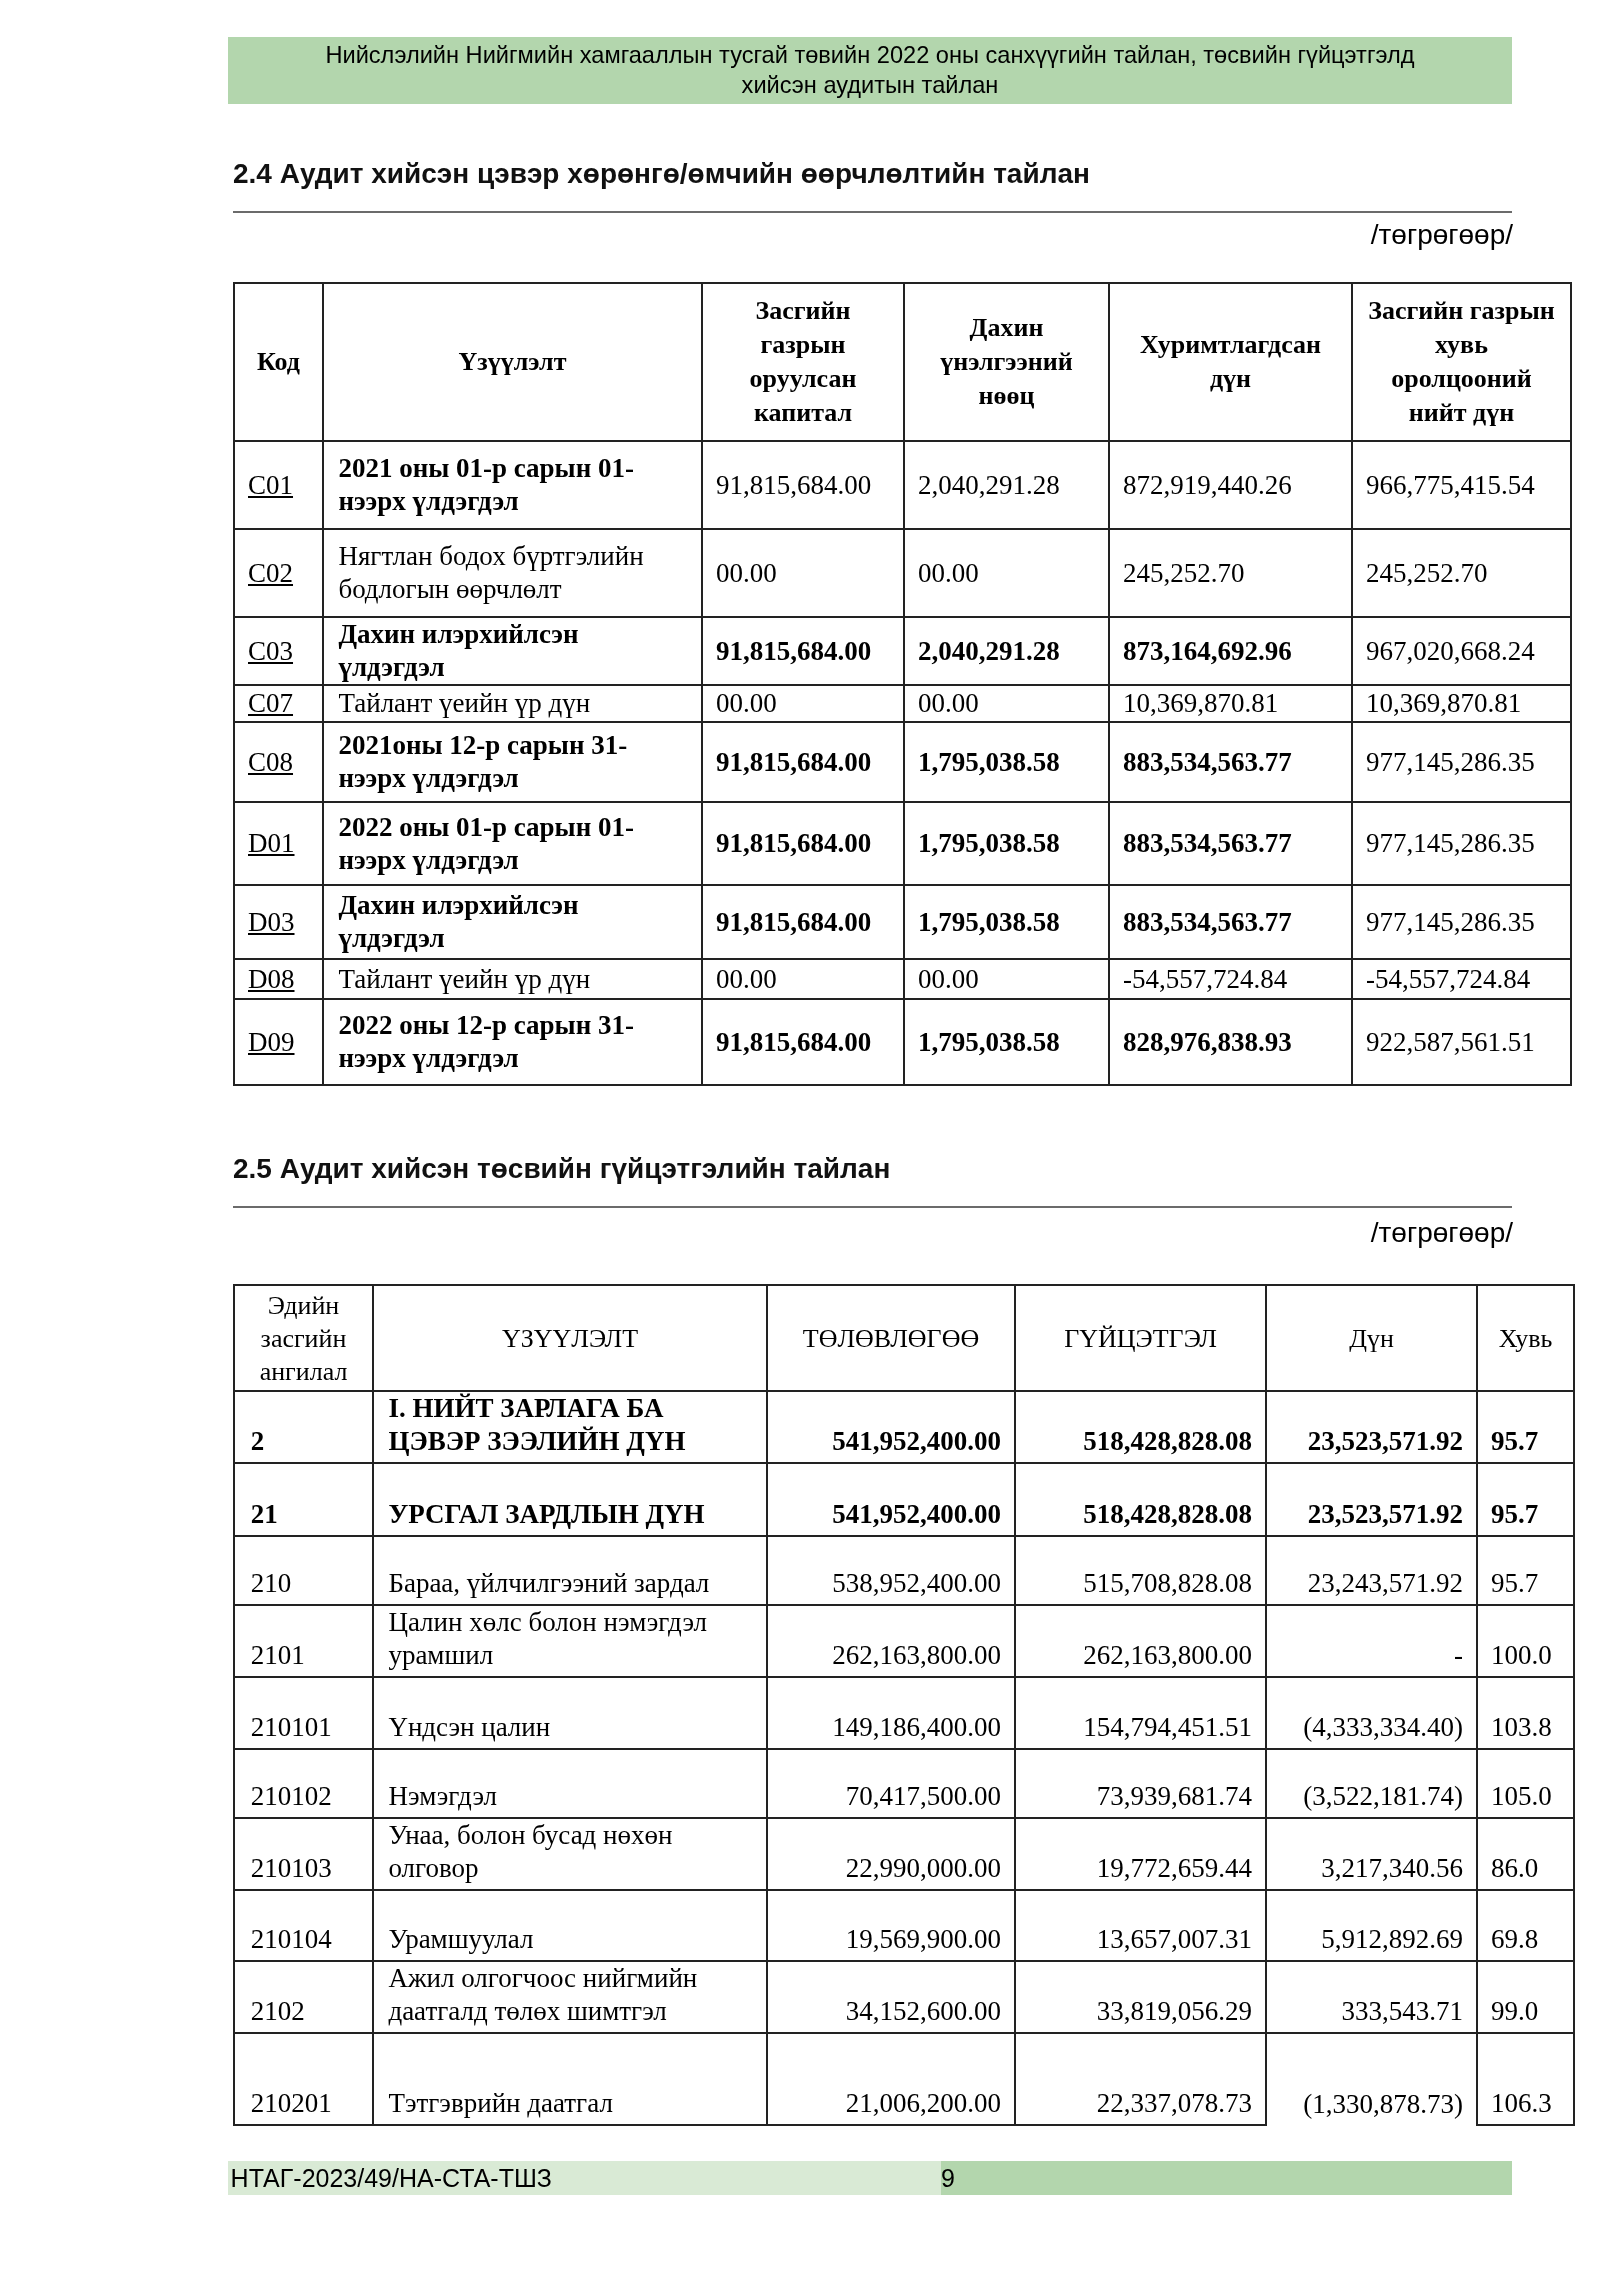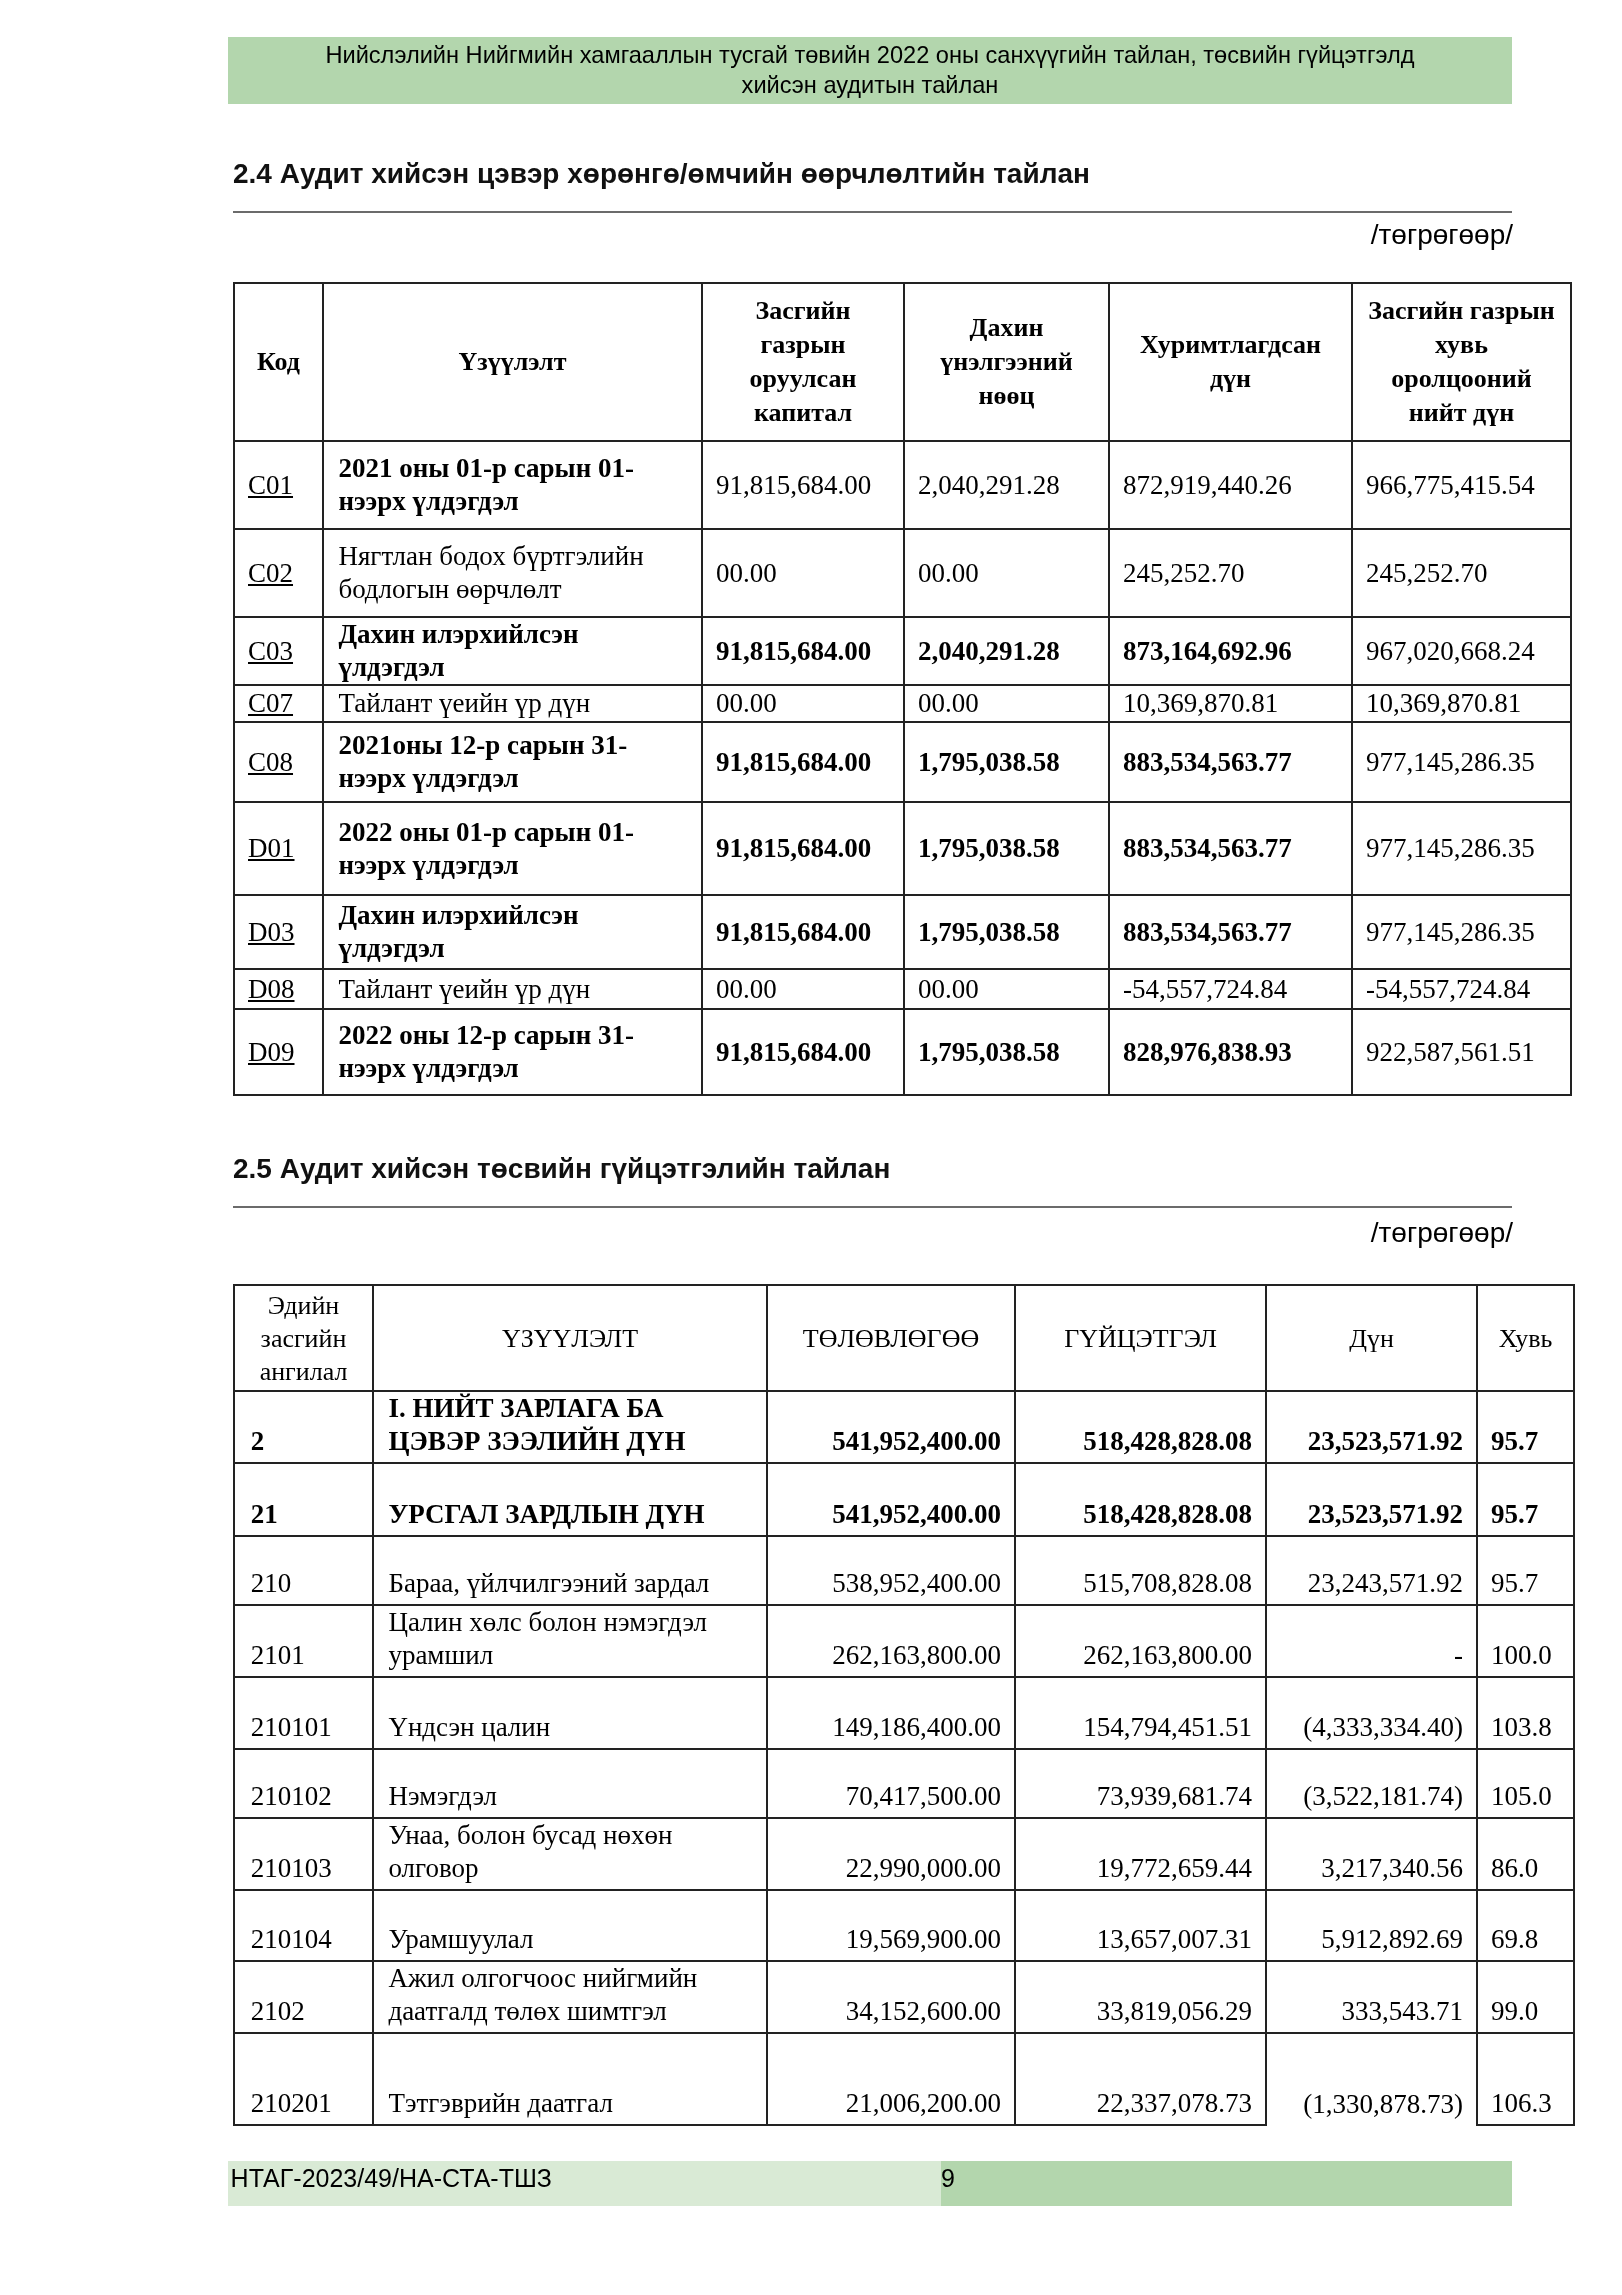--- a/index.html
+++ b/index.html
@@ -38,21 +38,21 @@
   #t2 th { font-weight: normal; text-align: center; vertical-align: middle; font-size: 26px; line-height: 33px; }
   #t2 td { vertical-align: bottom; padding-bottom: 3.9px; }
   #t2 td.code { text-align: left; padding-left: 15.7px; }
   #t2 td.label { text-align: left; padding-left: 14.4px; }
   #t2 td.num { text-align: right; padding-right: 13px; white-space: nowrap; }
   #t2 td.pct { text-align: left; padding-left: 13px; white-space: nowrap; }
   #t2 tr.last td.open-bottom { border-bottom: none; }
 
   
   .run-footer {
-    position: absolute; left: 228px; top: 2161px; width: 1284px; height: 45px;
+    position: absolute; left: 228px; top: 2161px; width: 1284px; height: 34px;
     display: flex; font-size: 25px; line-height: 34px; color: #000;
   }
   .run-footer .ref { width: 713px; background: #d9ead5; padding-left: 2.6px; box-sizing: border-box; }
   .run-footer .pg { flex: 1; background: #b3d6ad; }
 </style>
 </head>
 <body>
 
 <div class="run-header sans">
   <div>Нийслэлийн Нийгмийн хамгааллын тусгай төвийн 2022 оны санхүүгийн тайлан, төсвийн гүйцэтгэлд</div>
@@ -115,21 +115,21 @@
         <td class="num">10,369,870.81</td>
       </tr>
       <tr style="height: 80px;">
         <td class="code">C08</td>
         <td class="label b">2021оны 12-р сарын 31-нээрх үлдэгдэл</td>
         <td class="num b">91,815,684.00</td>
         <td class="num b">1,795,038.58</td>
         <td class="num b">883,534,563.77</td>
         <td class="num">977,145,286.35</td>
       </tr>
-      <tr style="height: 93px;">
+      <tr style="height: 83px;">
         <td class="code">D01</td>
         <td class="label b">2022 оны 01-р сарын 01-нээрх үлдэгдэл</td>
         <td class="num b">91,815,684.00</td>
         <td class="num b">1,795,038.58</td>
         <td class="num b">883,534,563.77</td>
         <td class="num">977,145,286.35</td>
       </tr>
       <tr style="height: 74px;">
         <td class="code">D03</td>
         <td class="label b">Дахин илэрхийлсэн үлдэгдэл</td>

